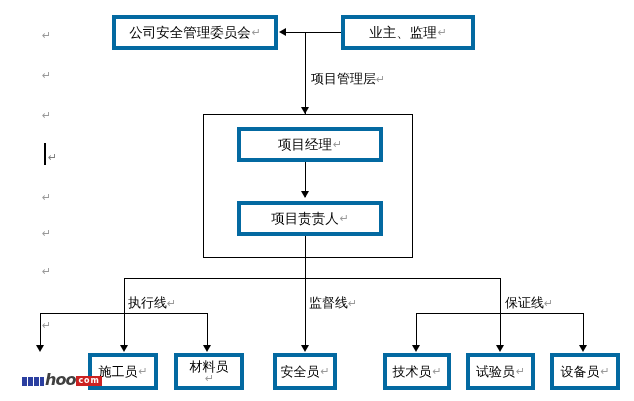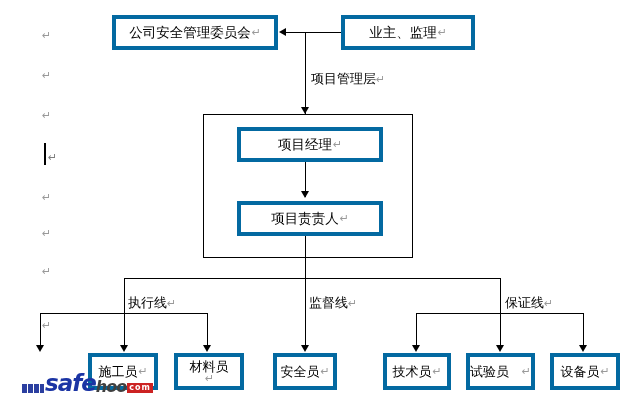--- a/index.html
+++ b/index.html
@@ -239,30 +239,29 @@
   <div class="box leaf" style="left:273px; top:353px; width:64px; height:37px;">
     <span>安全员</span>
       <span class="pilcrow" style="position:static; margin-left:1px;">↵</span>
   </div>
 
   <div class="box leaf" style="left:383px; top:353px; width:68px; height:37px;">
     <span>技术员</span>
       <span class="pilcrow" style="position:static; margin-left:1px;">↵</span>
   </div>
 
-  <div class="box leaf" style="left:466px; top:353px; width:69px; height:37px;justify-content:space-between;">
+  <div class="box leaf" style="left:466px; top:353px; width:69px; height:37px;">
     <span>试验员</span>
       <span class="pilcrow" style="position:static; margin-left:1px;">↵</span>
   </div>
 
   <div class="box leaf" style="left:550px; top:353px; width:70px; height:37px;">
     <span>设备员</span>
       <span class="pilcrow" style="position:static; margin-left:1px;">↵</span>
   </div>
 
   <div class="watermark" style="left:22px; top:372px;">
     <span class="wm-dots"></span>
-    <span class="wm-safe">safe</span>
     <span class="wm-hoo">hoo</span>
     <span class="wm-com">com</span>
   </div>
 
 </div>
 
 </body></html>

